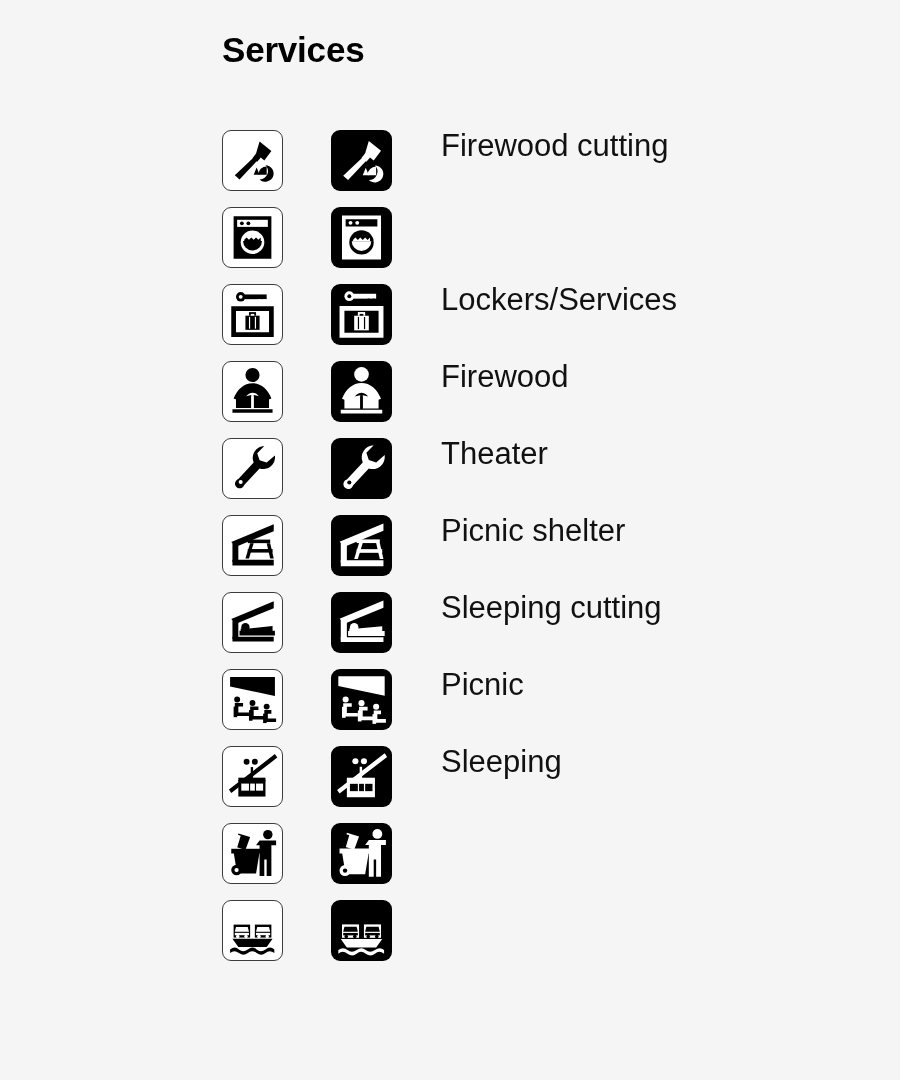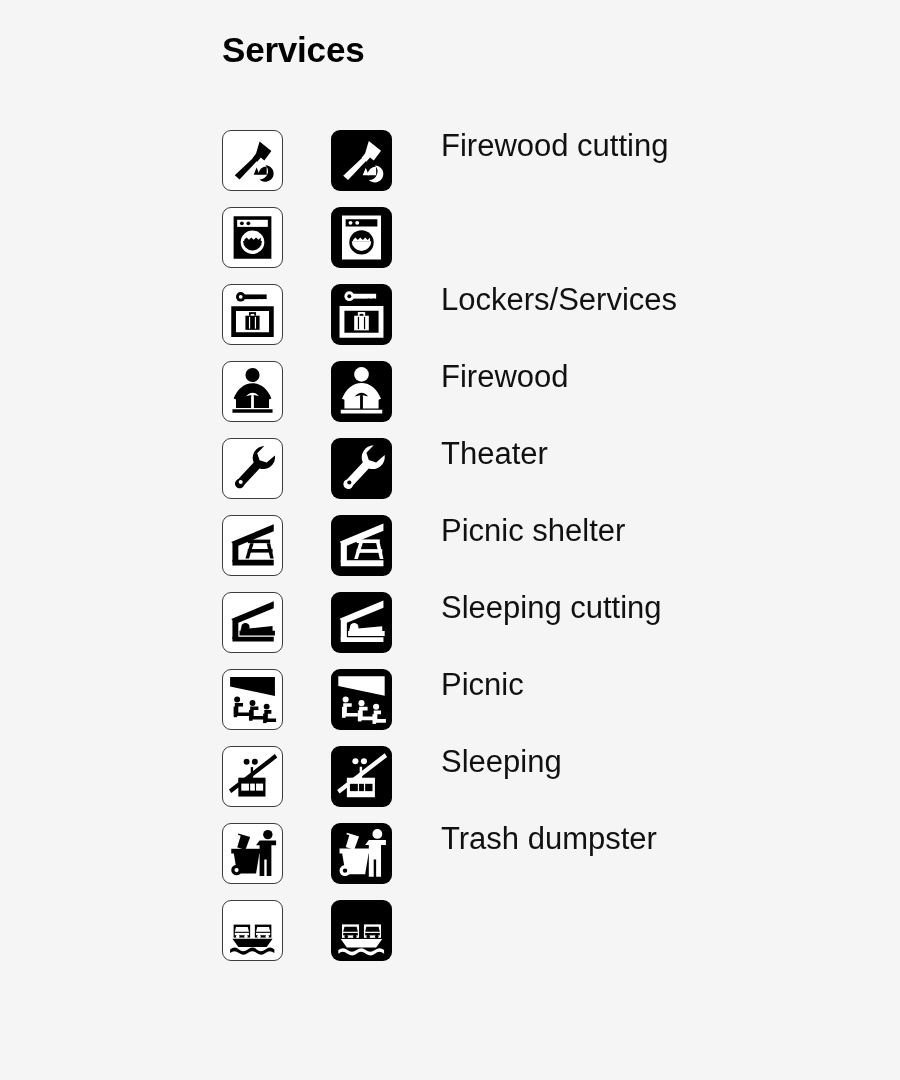--- a/index.html
+++ b/index.html
@@ -383,21 +383,20 @@
       <path d="M14 42 L66 42 L66 50 L14 50 Z"></path>
       <path d="M26 16 L46 22 L38 44 L20 38 Z"></path>
       <path d="M24 18 L30 20 L24 40 L19 38 Z" class="bgfill"></path>
       <circle cx="23" cy="78" r="9"></circle>
       <circle cx="23" cy="78" r="3.6" class="bgfill"></circle>
       <circle cx="76" cy="18" r="8"></circle>
       <path d="M62 28 L90 28 L90 36 L82 36 L82 88 L74 88 L74 60 L70 60 L70 88 L62 88 L62 36 L56 36 Z"></path>
     </g>
           </svg>
         </div>
-        <div class="legend-label">Trash dumpster</div>
       </div>
       <div class="legend-row">
         <div class="icon-box light">
           <svg viewBox="0 0 100 100" xmlns="http://www.w3.org/2000/svg">
     <g class="fg">
       <path d="M16 64 L84 64 L74 78 L26 78 Z"></path>
       <path d="M18 40 L46 40 L46 62 L18 62 Z"></path>
       <path d="M22 44 L42 44 L44 52 L20 52 Z" class="bgfill"></path>
       <path d="M20 54 L44 54 L44 58 L20 58 Z" class="bgfill"></path>
       <circle cx="25" cy="60" r="3" class="bgfill"></circle>

